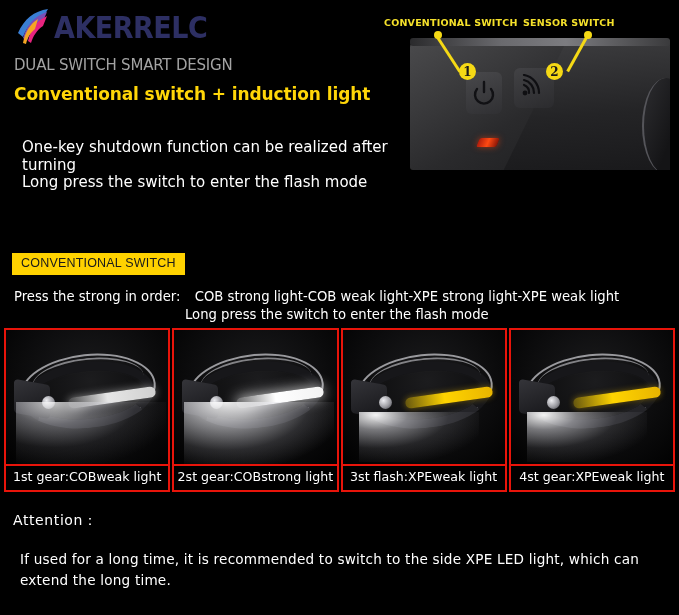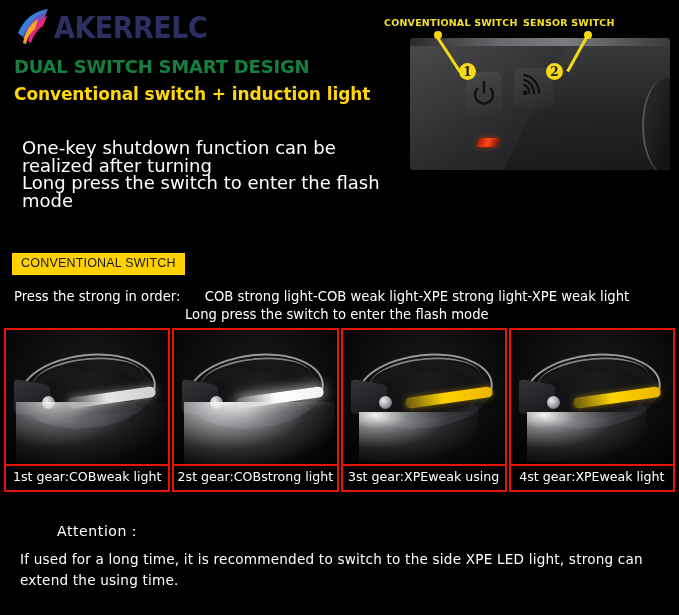--- a/index.html
+++ b/index.html
@@ -29,23 +29,23 @@
     letter-spacing: -0.5px;
     color: #2d2f63;
     font-family: "DejaVu Sans", sans-serif;
     line-height: 1;
     transform: scaleY(1.12);
   }
 
   .headline {
     position: absolute;
     left: 14px; top: 56px;
-    font-size: 18px;
-    font-weight: bold;
-    color: #15803d;
+    font-size: 15px;
+    font-weight: normal;
+    color: #a3a3a3;
     letter-spacing: -0.2px;
     font-family: "DejaVu Sans", sans-serif;
     white-space: nowrap;
   }
   .subheadline {
     position: absolute;
     left: 14px; top: 84px;
     font-size: 17px;
     font-weight: bold;
     color: #FFD608;
@@ -175,21 +175,21 @@
     transform: skewX(-22deg);
     border-radius: 2px;
     box-shadow: 0 0 6px rgba(255,70,15,0.55);
   }
 
   
   .desc {
     position: absolute;
     left: 22px; top: 139px;
     width: 370px;
-    font-size: 18px;
+    font-size: 15px;
     line-height: 17.5px;
     color: #ffffff;
     font-family: "DejaVu Sans", sans-serif;
   }
 
   
   .badge {
     position: absolute;
     left: 12px; top: 253px;
     padding: 4px 9px 5px 9px;
@@ -205,21 +205,21 @@
   .order-row {
     position: absolute;
     left: 14px; top: 288px;
     width: 660px;
     color: #ffffff;
     font-size: 13.2px;
     font-family: "DejaVu Sans", sans-serif;
     line-height: 18px;
   }
   .order-label { display: inline-block; }
-  .order-value { margin-left: 20px; }
+  .order-value { margin-left: 10px; }
   .order-line2 {
     position: absolute;
     left: 185px; top: 306px;
     color: #ffffff;
     font-size: 13.2px;
     font-family: "DejaVu Sans", sans-serif;
     line-height: 18px;
     white-space: nowrap;
   }
 
@@ -322,26 +322,25 @@
     font-family: "DejaVu Sans", sans-serif;
     text-align: center;
     padding: 5px 2px 6px 2px;
     white-space: nowrap;
     line-height: 1;
   }
 
   
   .attn-title {
     position: absolute;
-    left: 13px; top: 523px;
+    left: 13px; top: 512px;
     color: #ffffff;
     font-size: 14px;
     font-family: "DejaVu Sans", sans-serif;
     letter-spacing: 0.6px;
-    margin-left: 44px;
   }
   .attn-body {
     position: absolute;
     left: 20px; top: 549px;
     width: 650px;
     color: #ffffff;
     font-size: 13.6px;
     line-height: 21px;
     font-family: "DejaVu Sans", sans-serif;
     letter-spacing: 0.2px;
@@ -449,34 +448,34 @@
     <div class="cell">
       <div class="photo">
         <div class="ring-outer"></div>
         <div class="ring-band"></div>
         <div class="ring-inner-shine"></div>
         <div class="housing"></div>
         <div class="knob"></div>
         <div class="cob-strip cob-yellow"></div>
         <div class="beam-side"></div>
       </div>
-      <div class="caption">3st gear:XPEweak using</div>
+      <div class="caption">3st flash:XPEweak light</div>
     </div>
 
     <div class="cell">
       <div class="photo">
         <div class="ring-outer"></div>
         <div class="ring-band"></div>
         <div class="ring-inner-shine"></div>
         <div class="housing"></div>
         <div class="knob"></div>
         <div class="cob-strip cob-yellow"></div>
         <div class="beam-side beam-weak"></div>
       </div>
       <div class="caption">4st gear:XPEweak light</div>
     </div>
 
   </div>
 
   <div class="attn-title">Attention：</div>
-  <div class="attn-body">If used for a long time, it is recommended to switch to the side XPE LED light, strong can extend the using time.</div>
+  <div class="attn-body">If used for a long time, it is recommended to switch to the side XPE LED light, which can extend the long time.</div>
 
 </div>
 
 </body></html>

